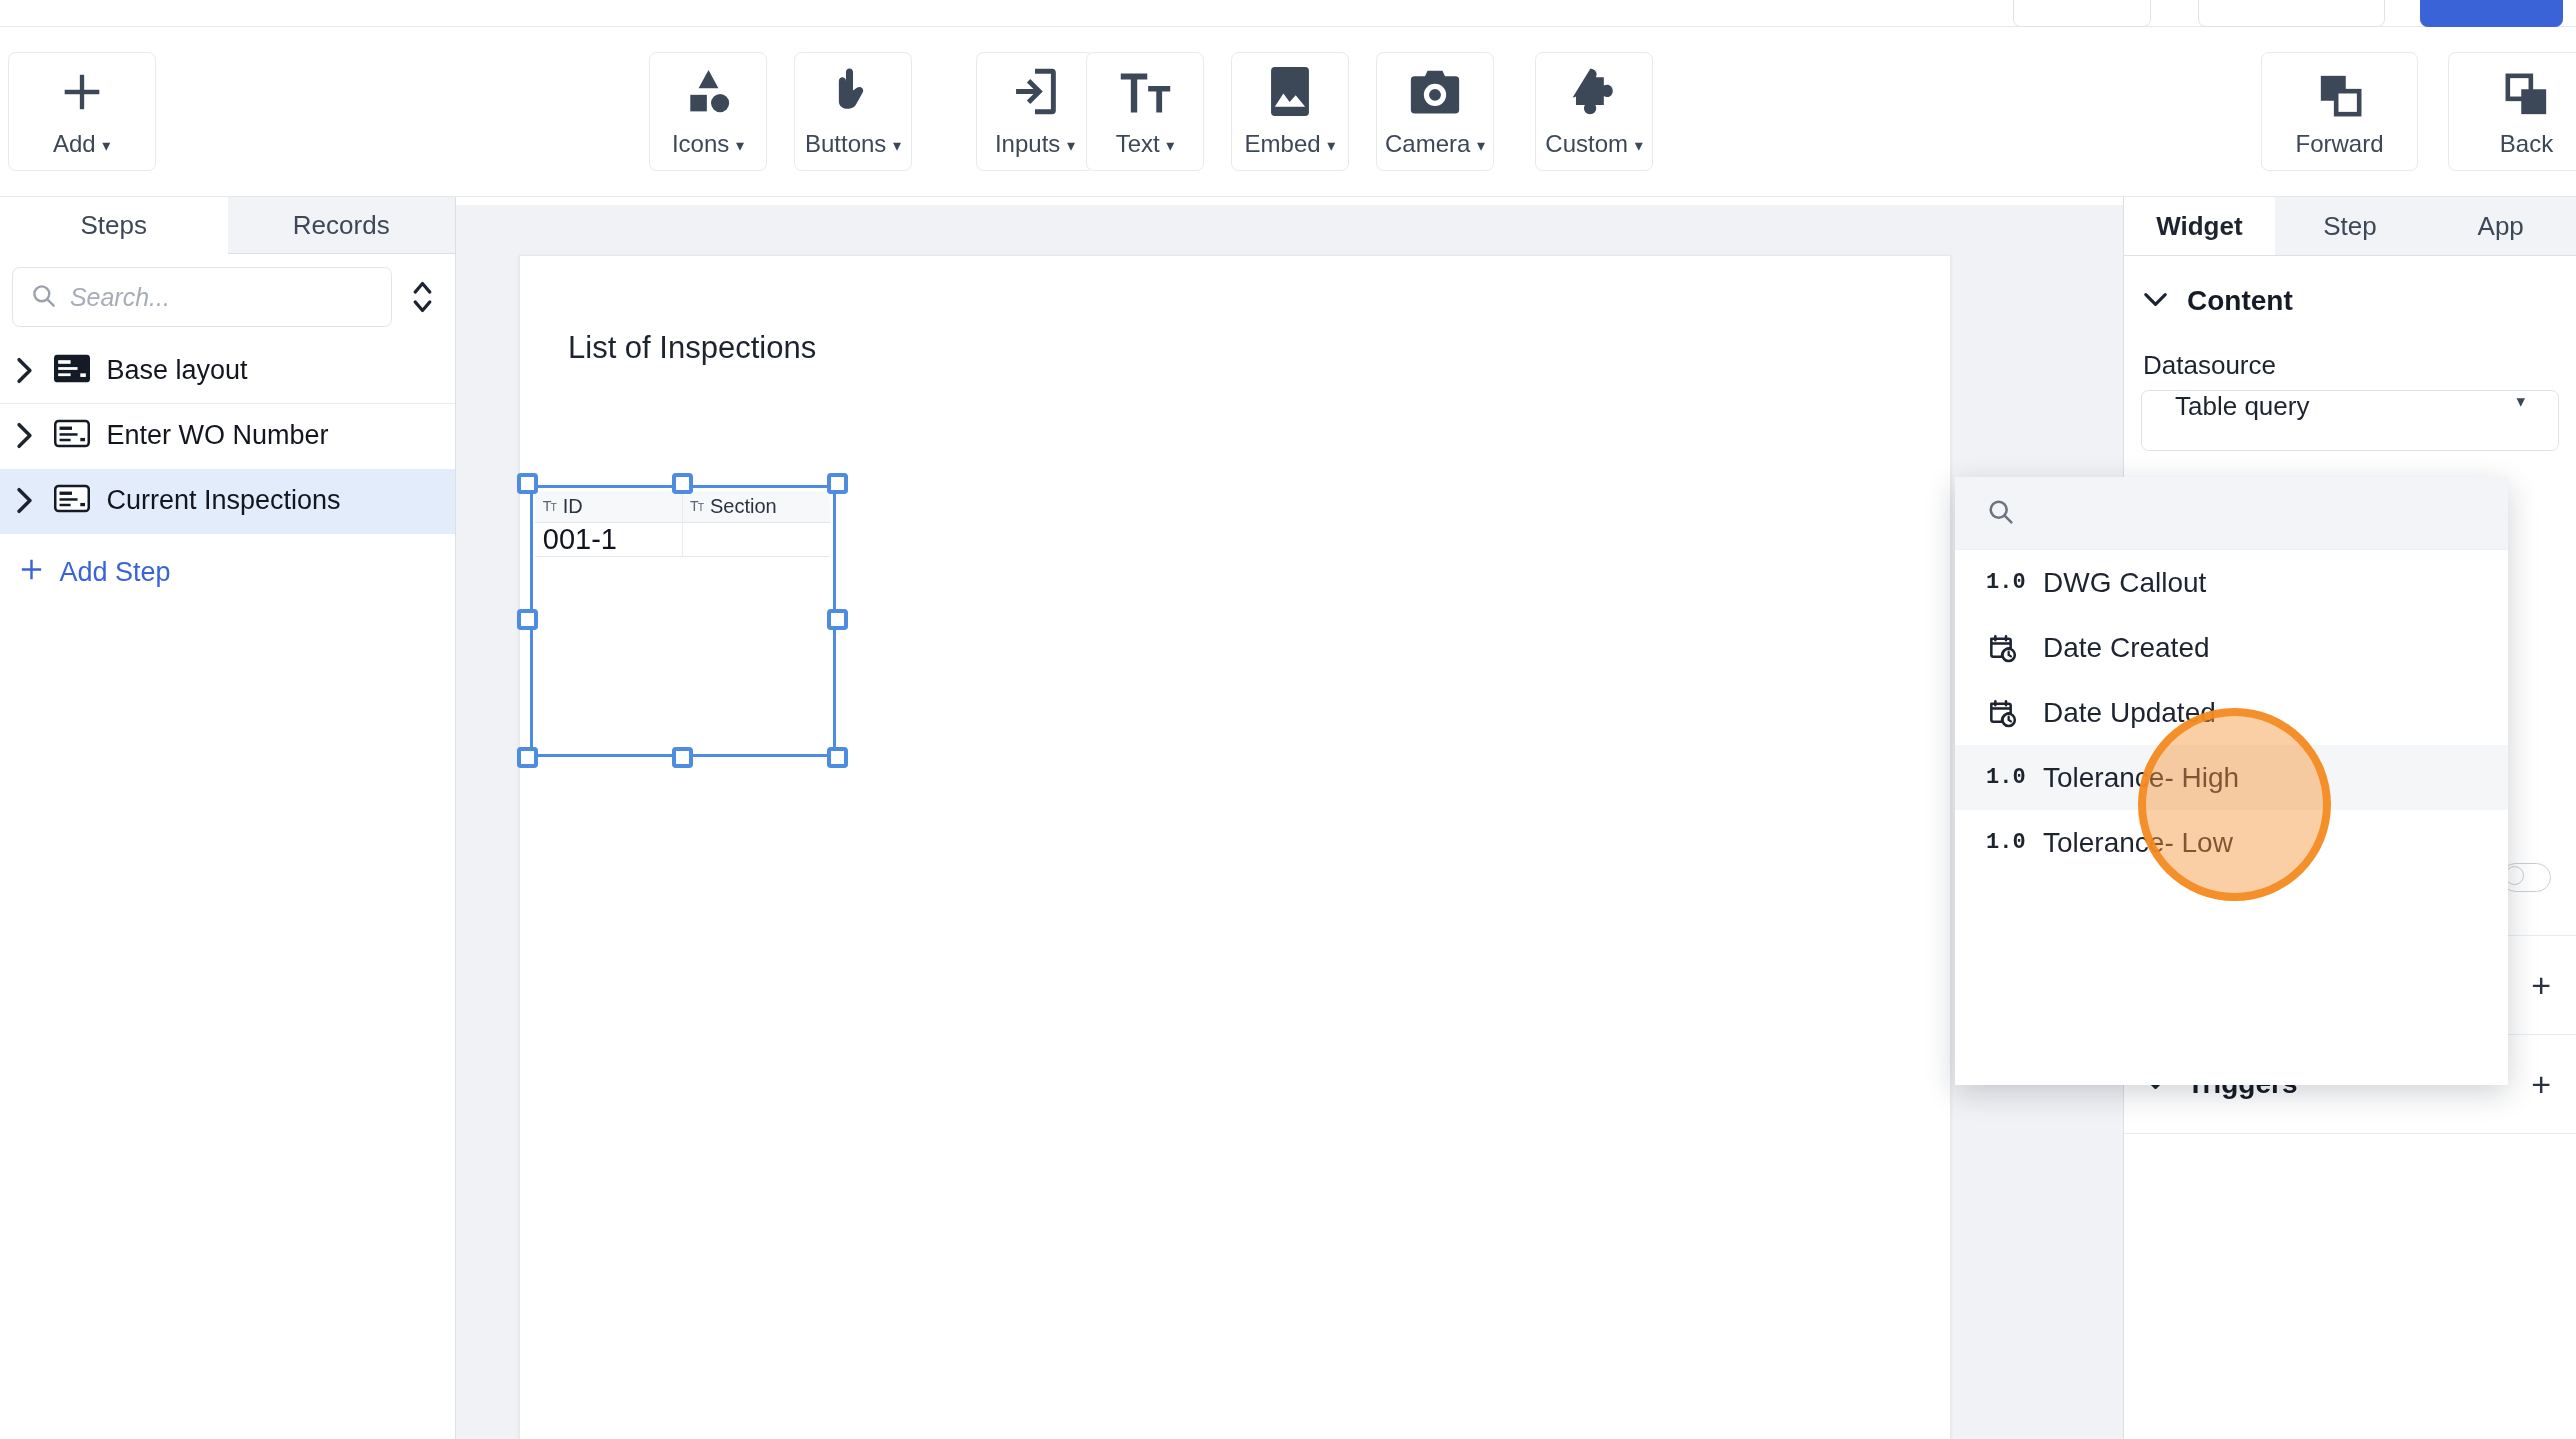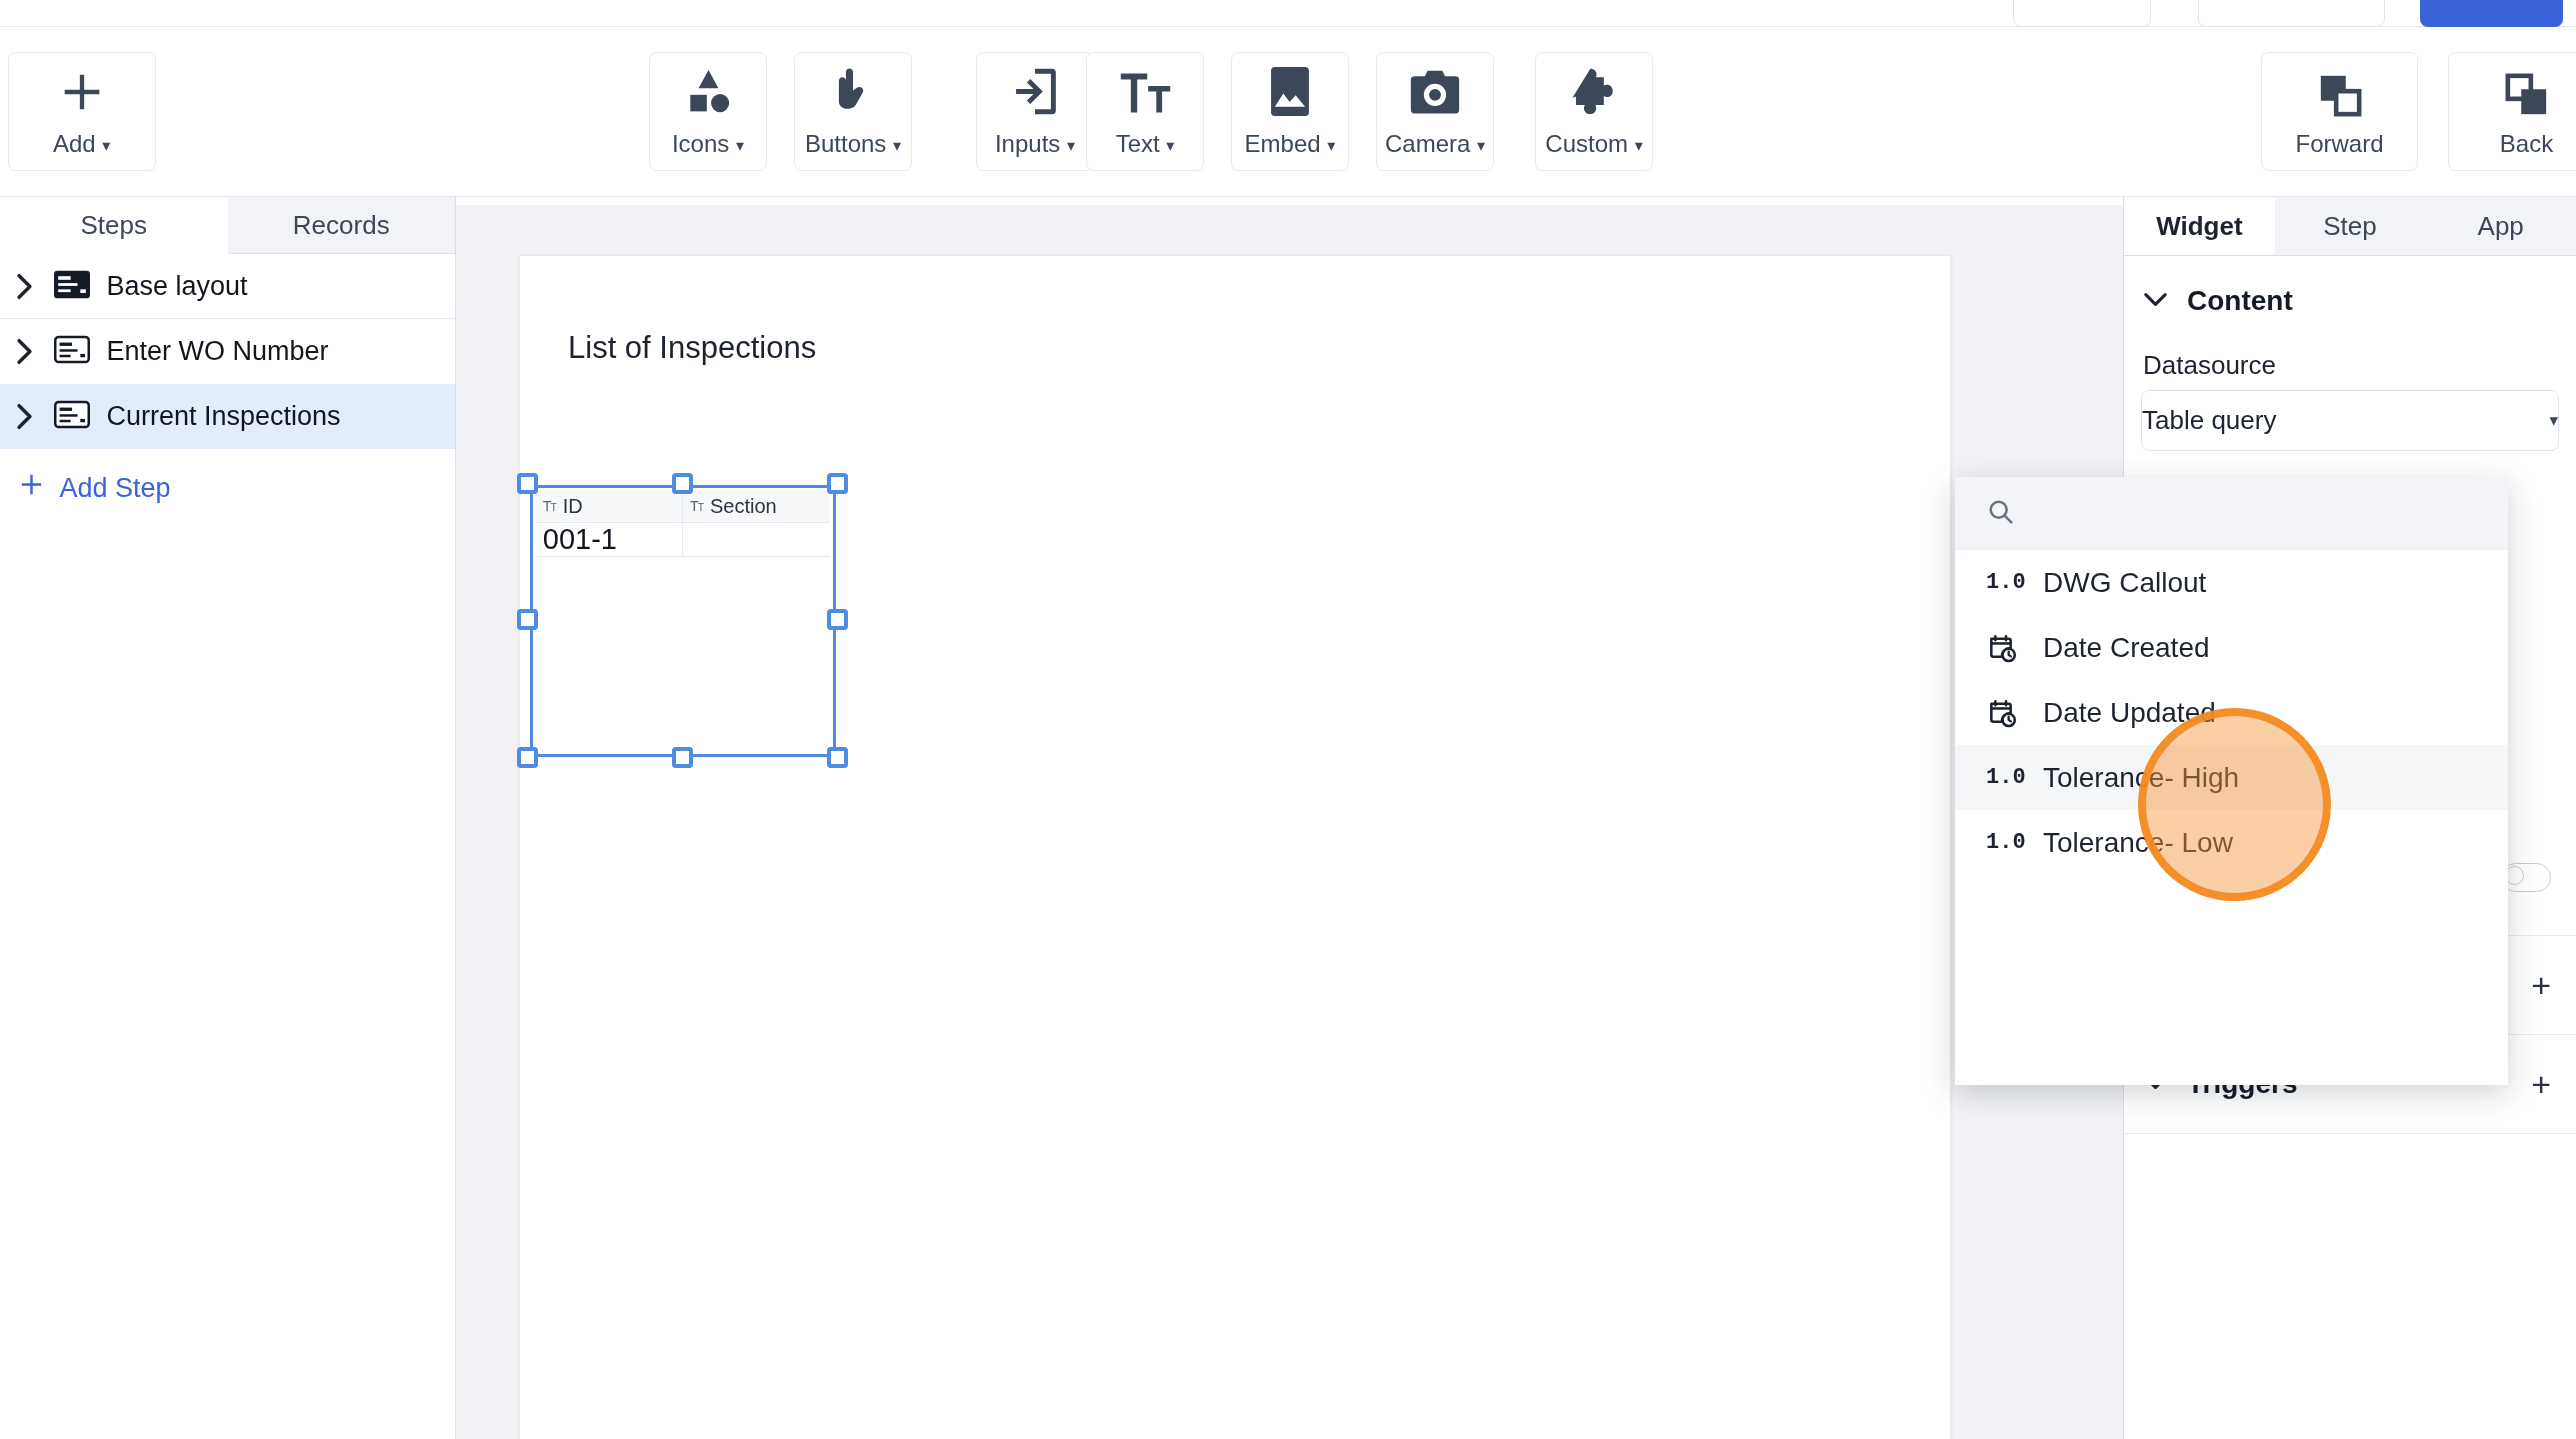--- a/index.html
+++ b/index.html
@@ -137,21 +137,21 @@
     font-size: 26px; color: #3c4858; background: #f1f3f6; cursor: pointer;
   }
   .r-tab.active { background: #fff; font-weight: bold; color: #1d2430; }
   .sec-head {
     display: flex; align-items: center; gap: 19px; padding: 29px 25px 7.6px 19px;
   }
   .sec-head .sec-title { font-size: 28px; font-weight: bold; color: #151b26; }
   .field-label { font-size: 26px; color: #1d2430; padding: 25px 19px 9.5px 19px; }
   .select-box {
     margin: 0 17px; height: 61px; border: 1.9px solid #dfe3e8; border-radius: 7.6px;
-    display: flex; align-items: center; padding: 0 0; background: #fff; cursor: pointer;
+    display: flex; align-items: flex-start; padding: 0 33px; background: #fff; cursor: pointer;
   }
   .select-box .val { font-size: 26px; color: #1d2430; }
   .select-box .dn { margin-left: auto; font-size: 17px; color: #3c4858; }
   .add-field {
     display: flex; align-items: center; gap: 13.4px; padding: 19px 0 0 27px;
     font-size: 26px; color: #3a63d8; cursor: pointer;
   }
   .toggle-row {
     display: flex; align-items: center; padding: 27px 25px 27px 19px;
     border-bottom: 1.9px solid #e9ecef;
@@ -317,20 +317,37 @@
   <div class="sidebar">
     <div class="side-tabs">
       <div class="side-tab active">
         <span>Steps</span>
       </div>
       <div class="side-tab">
         <span>Records</span>
       </div>
     </div>
 
+    <div class="search-row">
+      <div class="search-box">
+        <span>
+          <svg width="27" height="27" viewBox="0 0 24 24">
+              <circle cx="10.5" cy="10.5" r="6.6" fill="none" stroke="#9aa1ad" stroke-width="2.1"></circle>
+              <path d="M15.4 15.4L21 21" stroke="#9aa1ad" stroke-width="2.1" stroke-linecap="round"></path>
+            </svg>
+        </span>
+        <span class="ph">Search...</span>
+      </div>
+      <div class="sort-toggle">
+        <svg width="25" height="44" viewBox="0 0 20 36">
+          <path d="M4 14l6-7 6 7" fill="none" stroke="#1d2430" stroke-width="2.6" stroke-linecap="round" stroke-linejoin="round"></path>
+          <path d="M4 22l6 7 6-7" fill="none" stroke="#1d2430" stroke-width="2.6" stroke-linecap="round" stroke-linejoin="round"></path>
+        </svg>
+      </div>
+    </div>
 
     <div class="step-row sep">
       <span class="chev">
         <svg width="19" height="27" viewBox="0 0 14 20">
             <path d="M3 2l8 8-8 8" fill="none" stroke="#1d2430" stroke-width="2.6" stroke-linecap="round" stroke-linejoin="round"></path>
           </svg>
       </span>
       <span>
         <svg width="36" height="29" viewBox="0 0 26 20">
             <rect x="0" y="0" width="26" height="20" rx="2.5" fill="#151b26"></rect>

